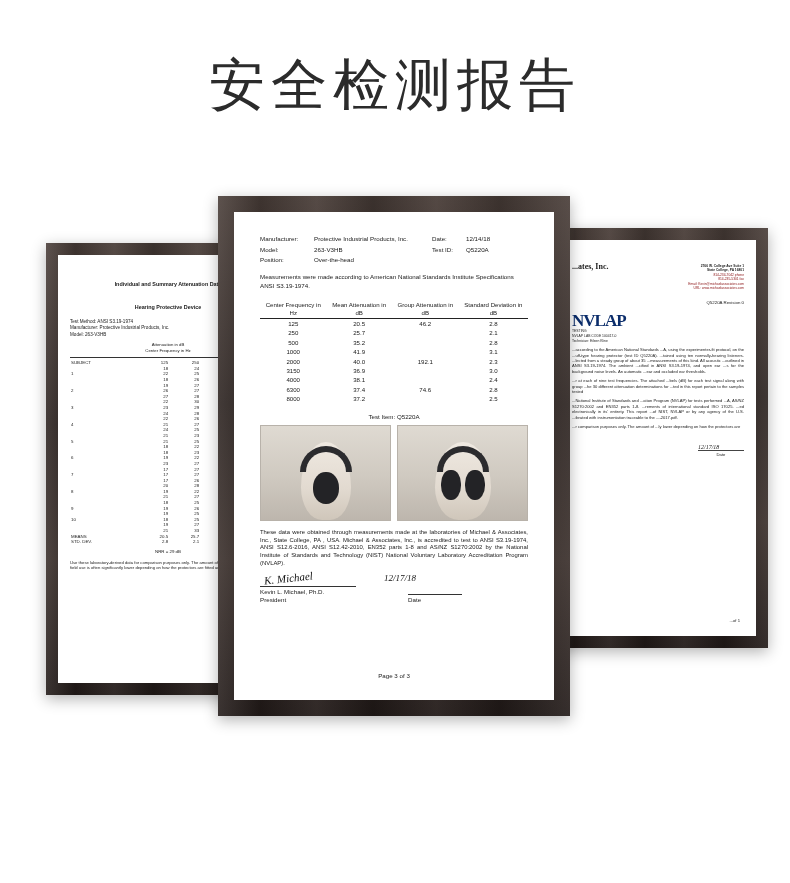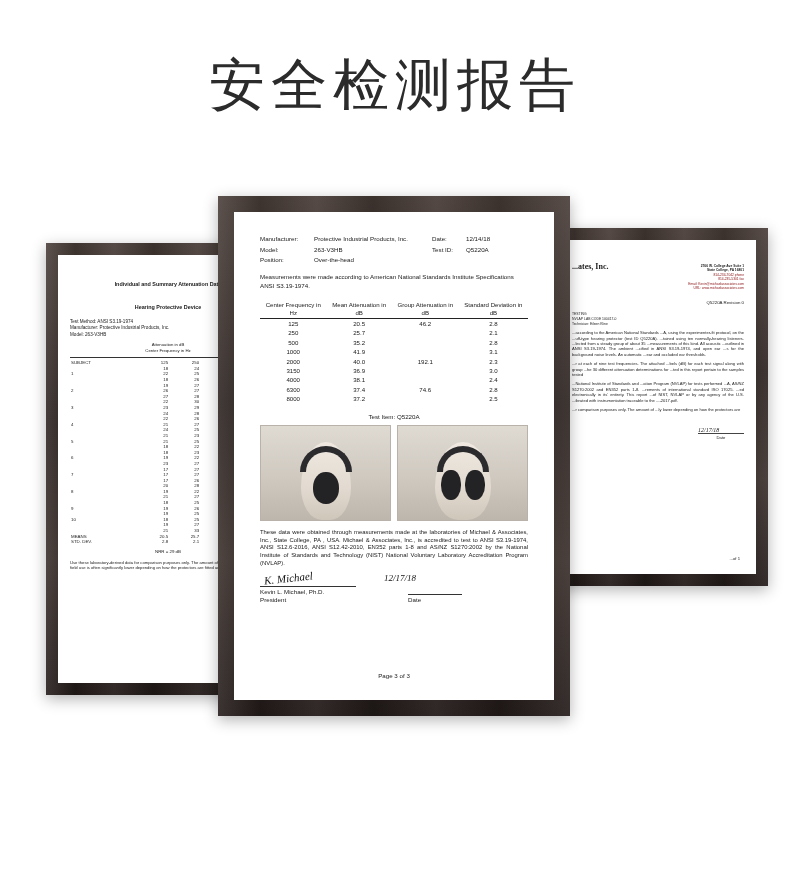--- a/index.html
+++ b/index.html
@@ -49,21 +49,21 @@
   }
   .frame .paper {
     position: absolute;
     inset: 0;
     background: #ffffff;
     overflow: hidden;
   }
 
   
   #doc-left   { left: 46px;  top: 243px; width: 244px; height: 452px; }
-  #doc-right  { left: 548px; top: 228px; width: 220px; height: 358px; }
+  #doc-right  { left: 548px; top: 228px; width: 220px; height: 420px; }
   #doc-center { left: 218px; top: 196px; width: 352px; height: 520px; z-index: 5; }
 
   #doc-left .mat   { inset: 12px; }
   #doc-right .mat  { inset: 12px; }
   #doc-center .mat { inset: 16px; }
 
   .sheet {
     position: absolute;
     inset: 0;
     padding: 10px 12px;
@@ -440,20 +440,21 @@
             <div class="bold">2766 W. College Ave Suite 1</div>
             <div class="bold">State College, PA 16801</div>
             <div>814-234-7042 phone</div>
             <div>814-235-5301 fax</div>
             <div>Email: Kevin@michaelassociates.com</div>
             <div>URL: www.michaelassociates.com</div>
           </div>
         </div>
         <div class="r-sub">Q5220A Revision 0</div>
         <div class="nvlap-block">
+          <div class="nvlap-logo">NVLAP</div>
           <div class="nvlap-meta">TESTING</div>
           <div class="nvlap-meta">NVLAP LAB CODE 100417-0</div>
           <div class="nvlap-meta">Technician: Eileen Kline</div>
         </div>
         <div class="r-body">
           <p>...according to the American National Standards ...A, using the experimenter-fit protocol, on the ...uff-type hearing protector (test ID Q5220A). ...tained using ten normally-hearing listeners. ...lected from a steady group of about 35 ...measurements of this kind.  All acoustic ...outlined in ANSI S3.19-1974.  The ambient ...cified in ANSI S3.19-1974, and open ear ...s for the background noise levels.  An automatic ...ear and occluded ear thresholds.</p>
           <p>...r at each of nine test frequencies.  The attached ...bels (dB) for each test signal along with group ...he 30 different attenuation determinations for ...ted in this report pertain to the samples tested</p>
           <p>...National Institute of Standards and ...ation Program (NVLAP) for tests performed ...A, AS/NZ S1270:2002 and EN352 parts 1-8. ...rements of international standard ISO 17025. ...ed electronically in its' entirety.  This report ...of NIST, NVLAP or by any agency of the U.S. ...ibrated with instrumentation traceable to the ...-2017.pdf.</p>
           <p>...r comparison purposes only.  The amount of ...ly lower depending on how the protectors are</p>
         </div>

